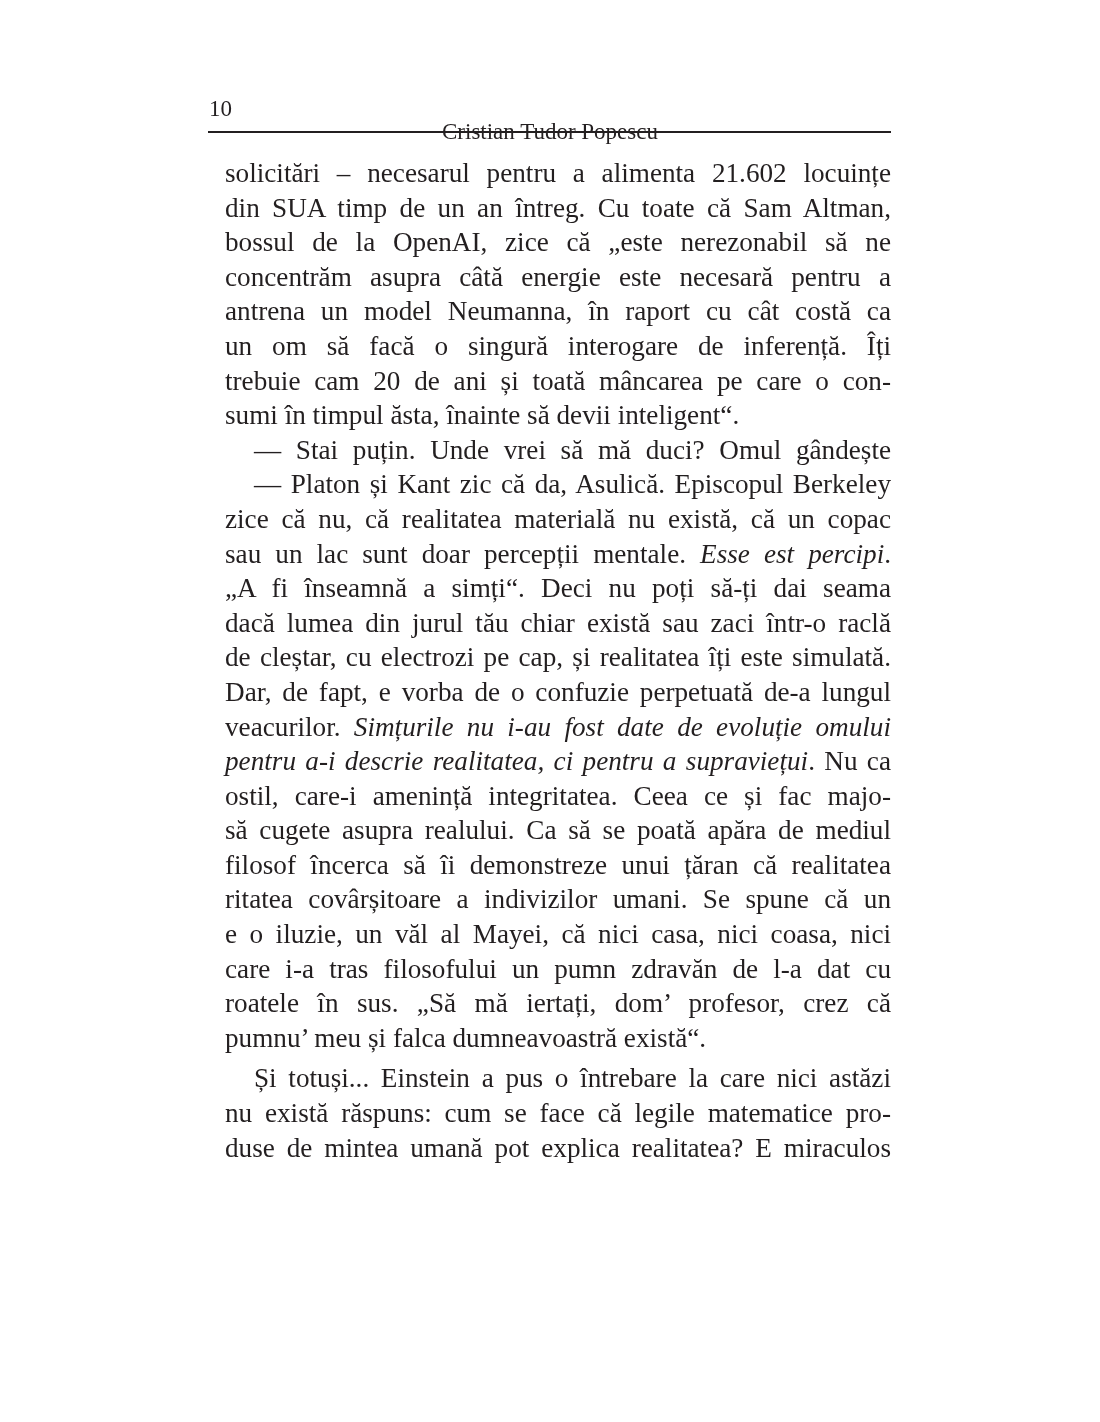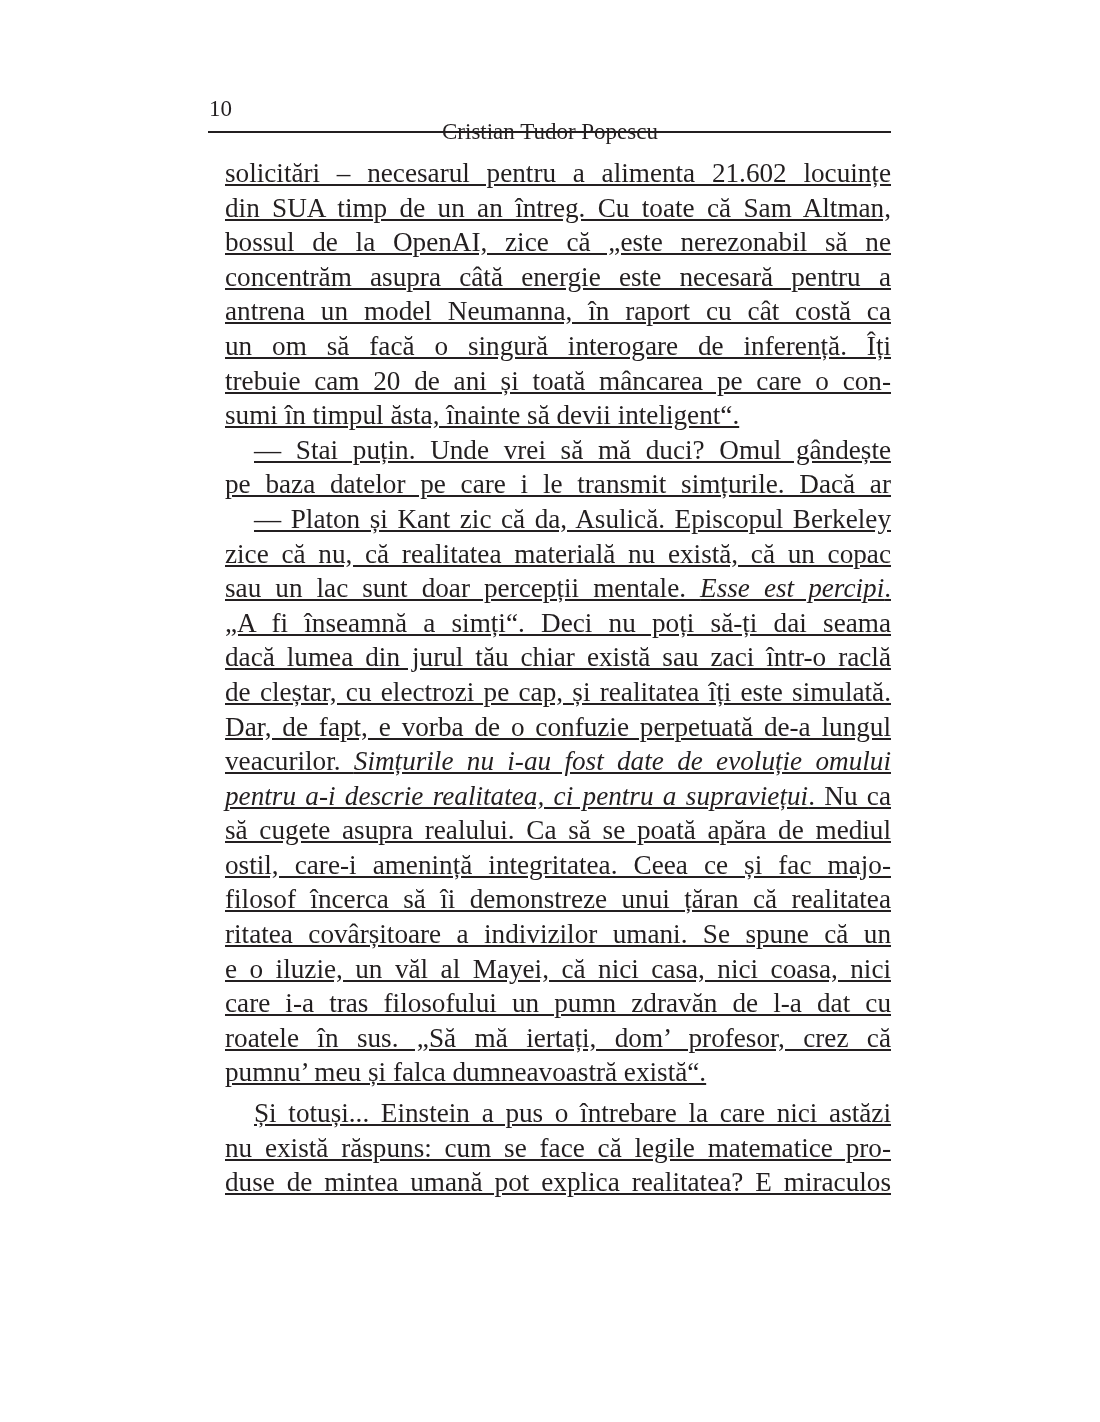--- a/index.html
+++ b/index.html
@@ -1,21 +1,20 @@
 <!DOCTYPE html>
 <html><head>
 <meta charset="utf-8">
 <style>
   html, body { margin: 0; padding: 0; background: #ffffff; }
   body { width: 1100px; height: 1422px; position: relative; overflow: hidden; }
   .page {
     position: absolute; left: 209px; top: 92px; width: 682px;
     font-family: "Liberation Serif", "DejaVu Serif", serif;
     color: #231f20;
-    text-decoration: underline;
   }
   .running-head {
     position: relative; height: 38px;
     font-size: 23px; line-height: 34px;
   }
   .page-number { position: absolute; left: 0; top: 0; }
   .running-title { position: absolute; left: 0; right: 0; top: 0; text-align: center; margin-top: 23px; }
   .rule { position: absolute; left: -1px; width: 683px; top: 39px; height: 2px; background: #231f20; }
   .body-text {
     margin-top: 26px;
@@ -40,32 +39,31 @@
   <div class="body-text" id="body-text">
       <span class="line">solicitări – necesarul pentru a alimenta 21.602 locuințe</span>
       <span class="line">din SUA timp de un an întreg. Cu toate că Sam Altman,</span>
       <span class="line">bossul de la OpenAI, zice că „este nerezonabil să ne</span>
       <span class="line">concentrăm asupra câtă energie este necesară pentru a</span>
       <span class="line">antrena un model Neumanna, în raport cu cât costă ca</span>
       <span class="line">un om să facă o singură interogare de inferență. Îți</span>
       <span class="line">trebuie cam 20 de ani și toată mâncarea pe care o con-</span>
       <span class="line last">sumi în timpul ăsta, înainte să devii inteligent“.</span>
       <span class="line ind">— Stai puțin. Unde vrei să mă duci? Omul gândește</span>
-      <span class="line">pe baza datelor pe care i le transmit simțurile. Dacă ar</span>
       <span class="line ind">— Platon și Kant zic că da, Asulică. Episcopul Berkeley</span>
       <span class="line">zice că nu, că realitatea materială nu există, că un copac</span>
       <span class="line">sau un lac sunt doar percepții mentale. <em>Esse est percipi</em>.</span>
       <span class="line">„A fi înseamnă a simți“. Deci nu poți să-ți dai seama</span>
       <span class="line">dacă lumea din jurul tău chiar există sau zaci într-o raclă</span>
       <span class="line">de cleștar, cu electrozi pe cap, și realitatea îți este simulată.</span>
       <span class="line">Dar, de fapt, e vorba de o confuzie perpetuată de-a lungul</span>
       <span class="line">veacurilor. <em>Simțurile nu i-au fost date de evoluție omului</em></span>
       <span class="line"><em>pentru a-i descrie realitatea, ci pentru a supraviețui</em>. Nu ca</span>
+      <span class="line">ostil, care-i amenință integritatea. Ceea ce și fac majo-</span>
       <span class="line">să cugete asupra realului. Ca să se poată apăra de mediul</span>
-      <span class="line">ostil, care-i amenință integritatea. Ceea ce și fac majo-</span>
       <span class="line">filosof încerca să îi demonstreze unui țăran că realitatea</span>
       <span class="line">ritatea covârșitoare a indivizilor umani. Se spune că un</span>
       <span class="line">e o iluzie, un văl al Mayei, că nici casa, nici coasa, nici</span>
       <span class="line">care i-a tras filosofului un pumn zdravăn de l-a dat cu</span>
       <span class="line">roatele în sus. „Să mă iertați, dom’ profesor, crez că</span>
       <span class="line last">pumnu’ meu și falca dumneavoastră există“.</span>
       <div class="gap"></div>
       <span class="line ind">Și totuși... Einstein a pus o întrebare la care nici astăzi</span>
       <span class="line">nu există răspuns: cum se face că legile matematice pro-</span>
       <span class="line">duse de mintea umană pot explica realitatea? E miraculos</span>

